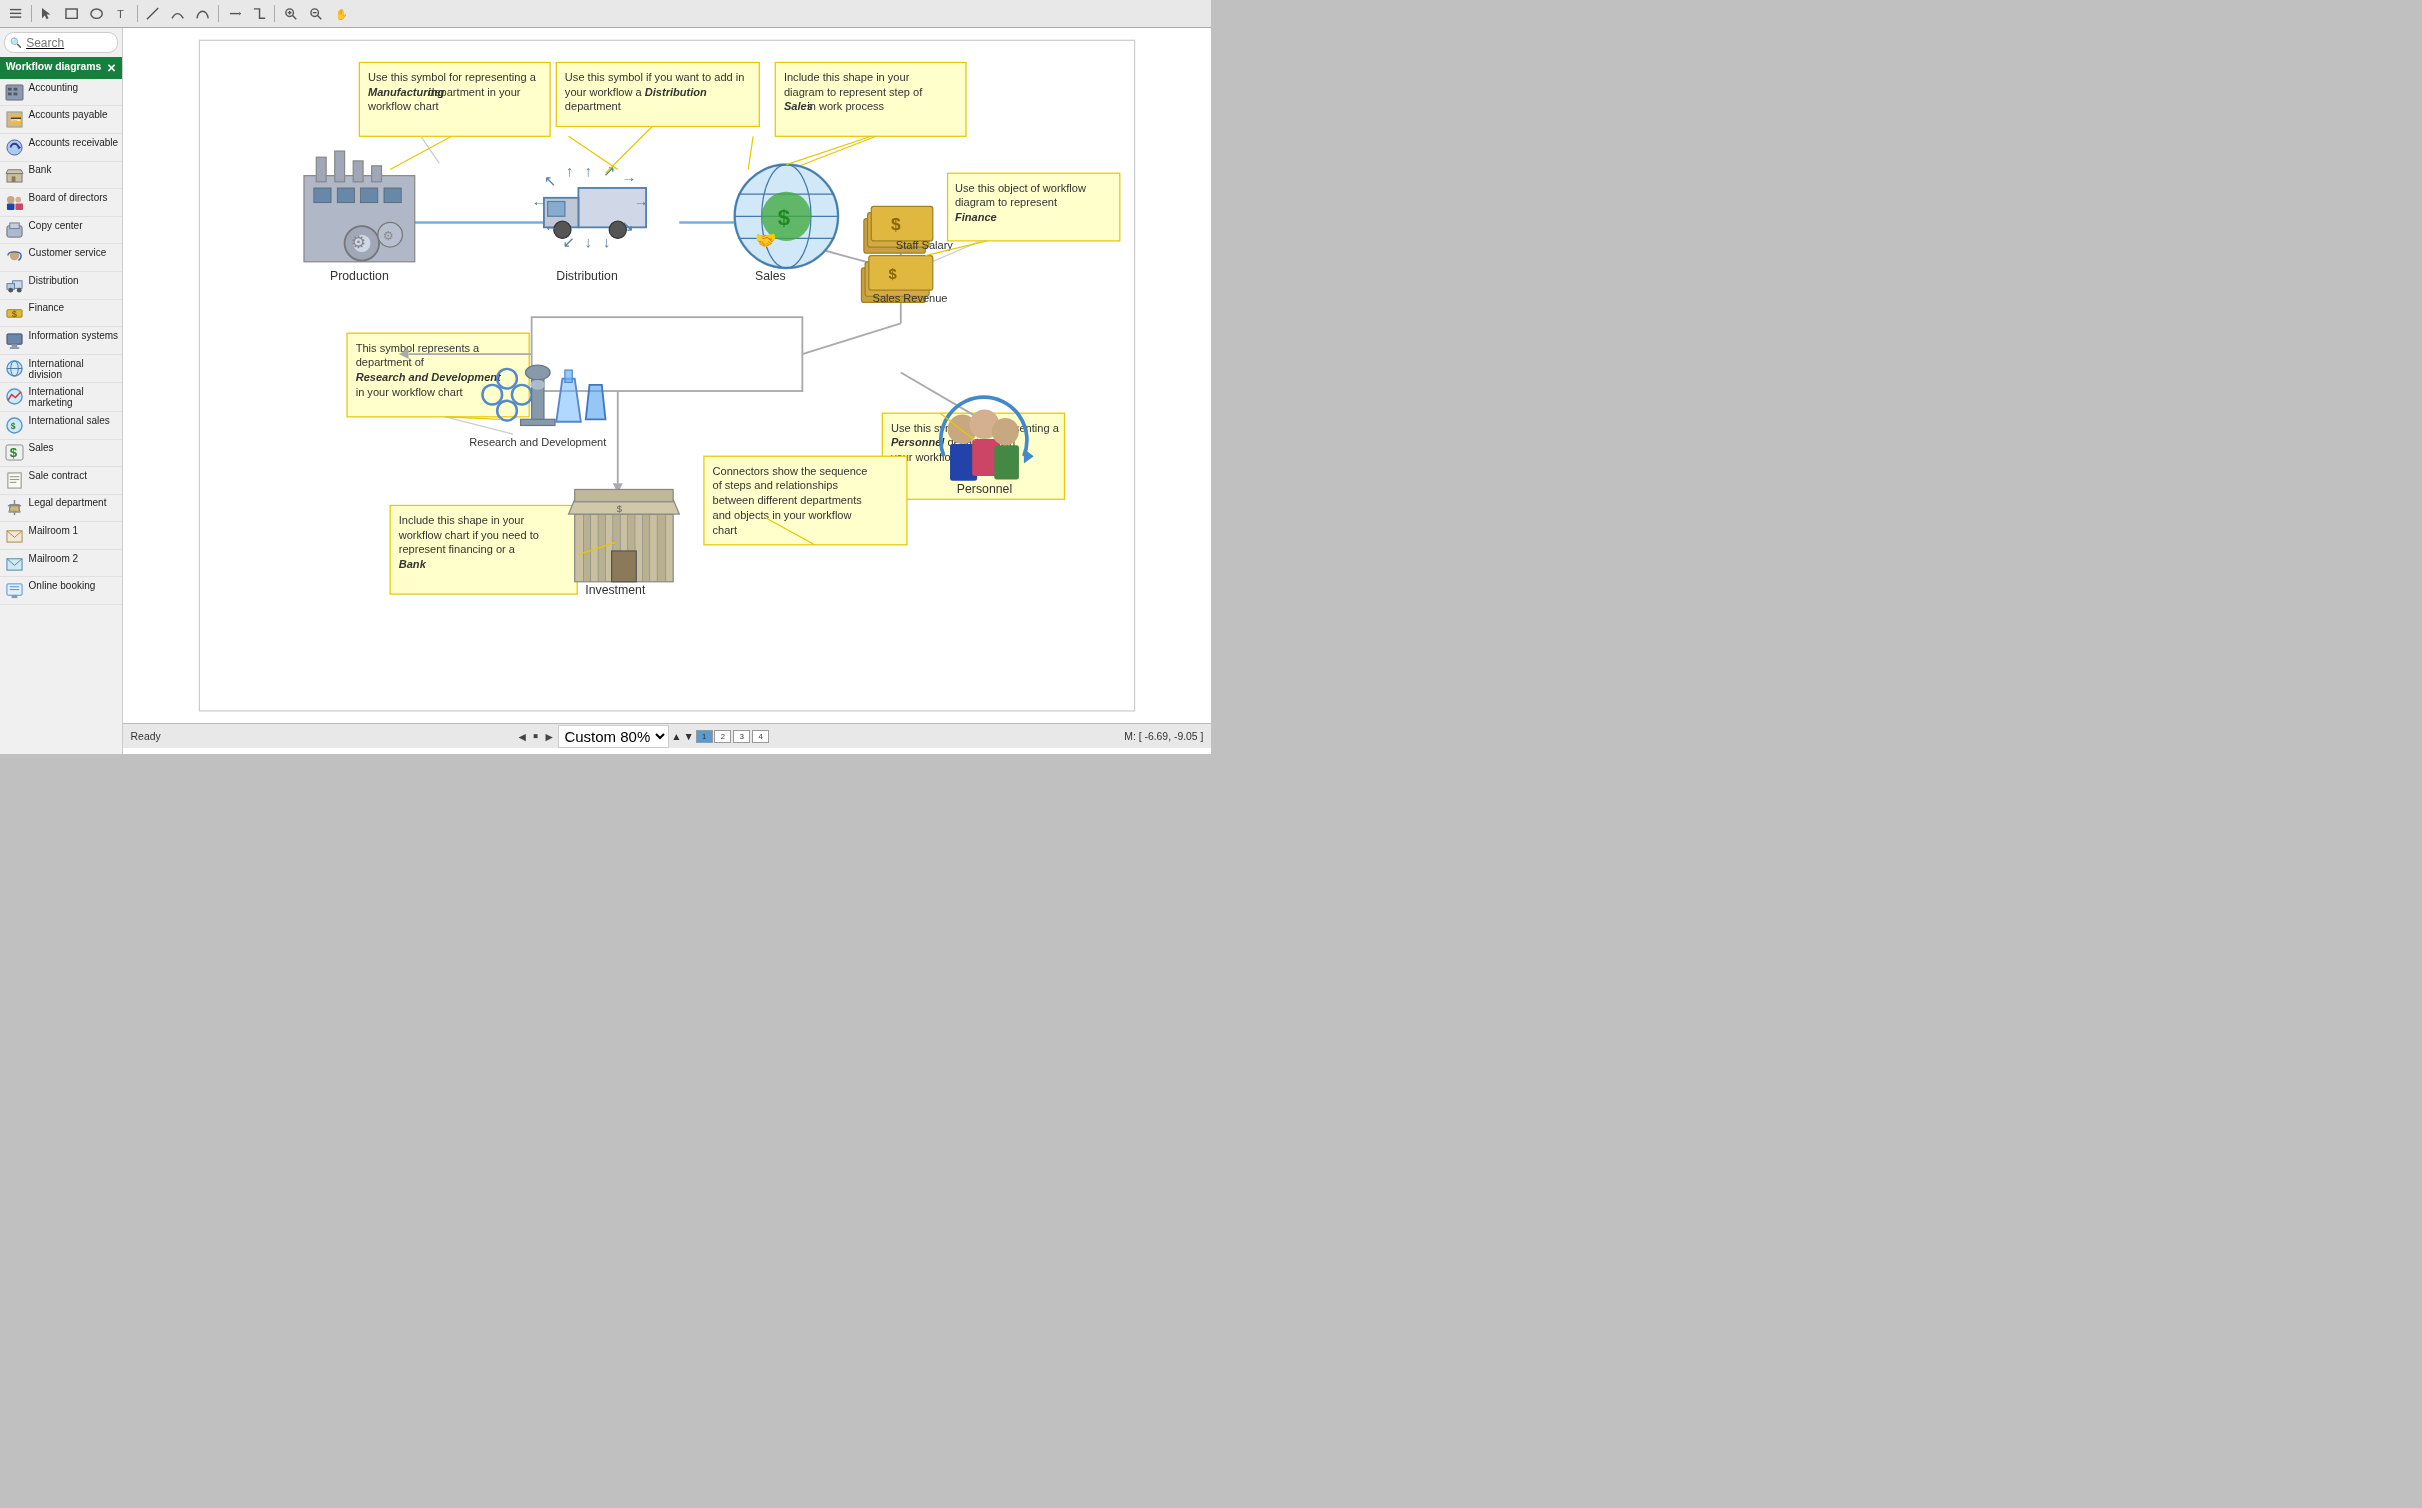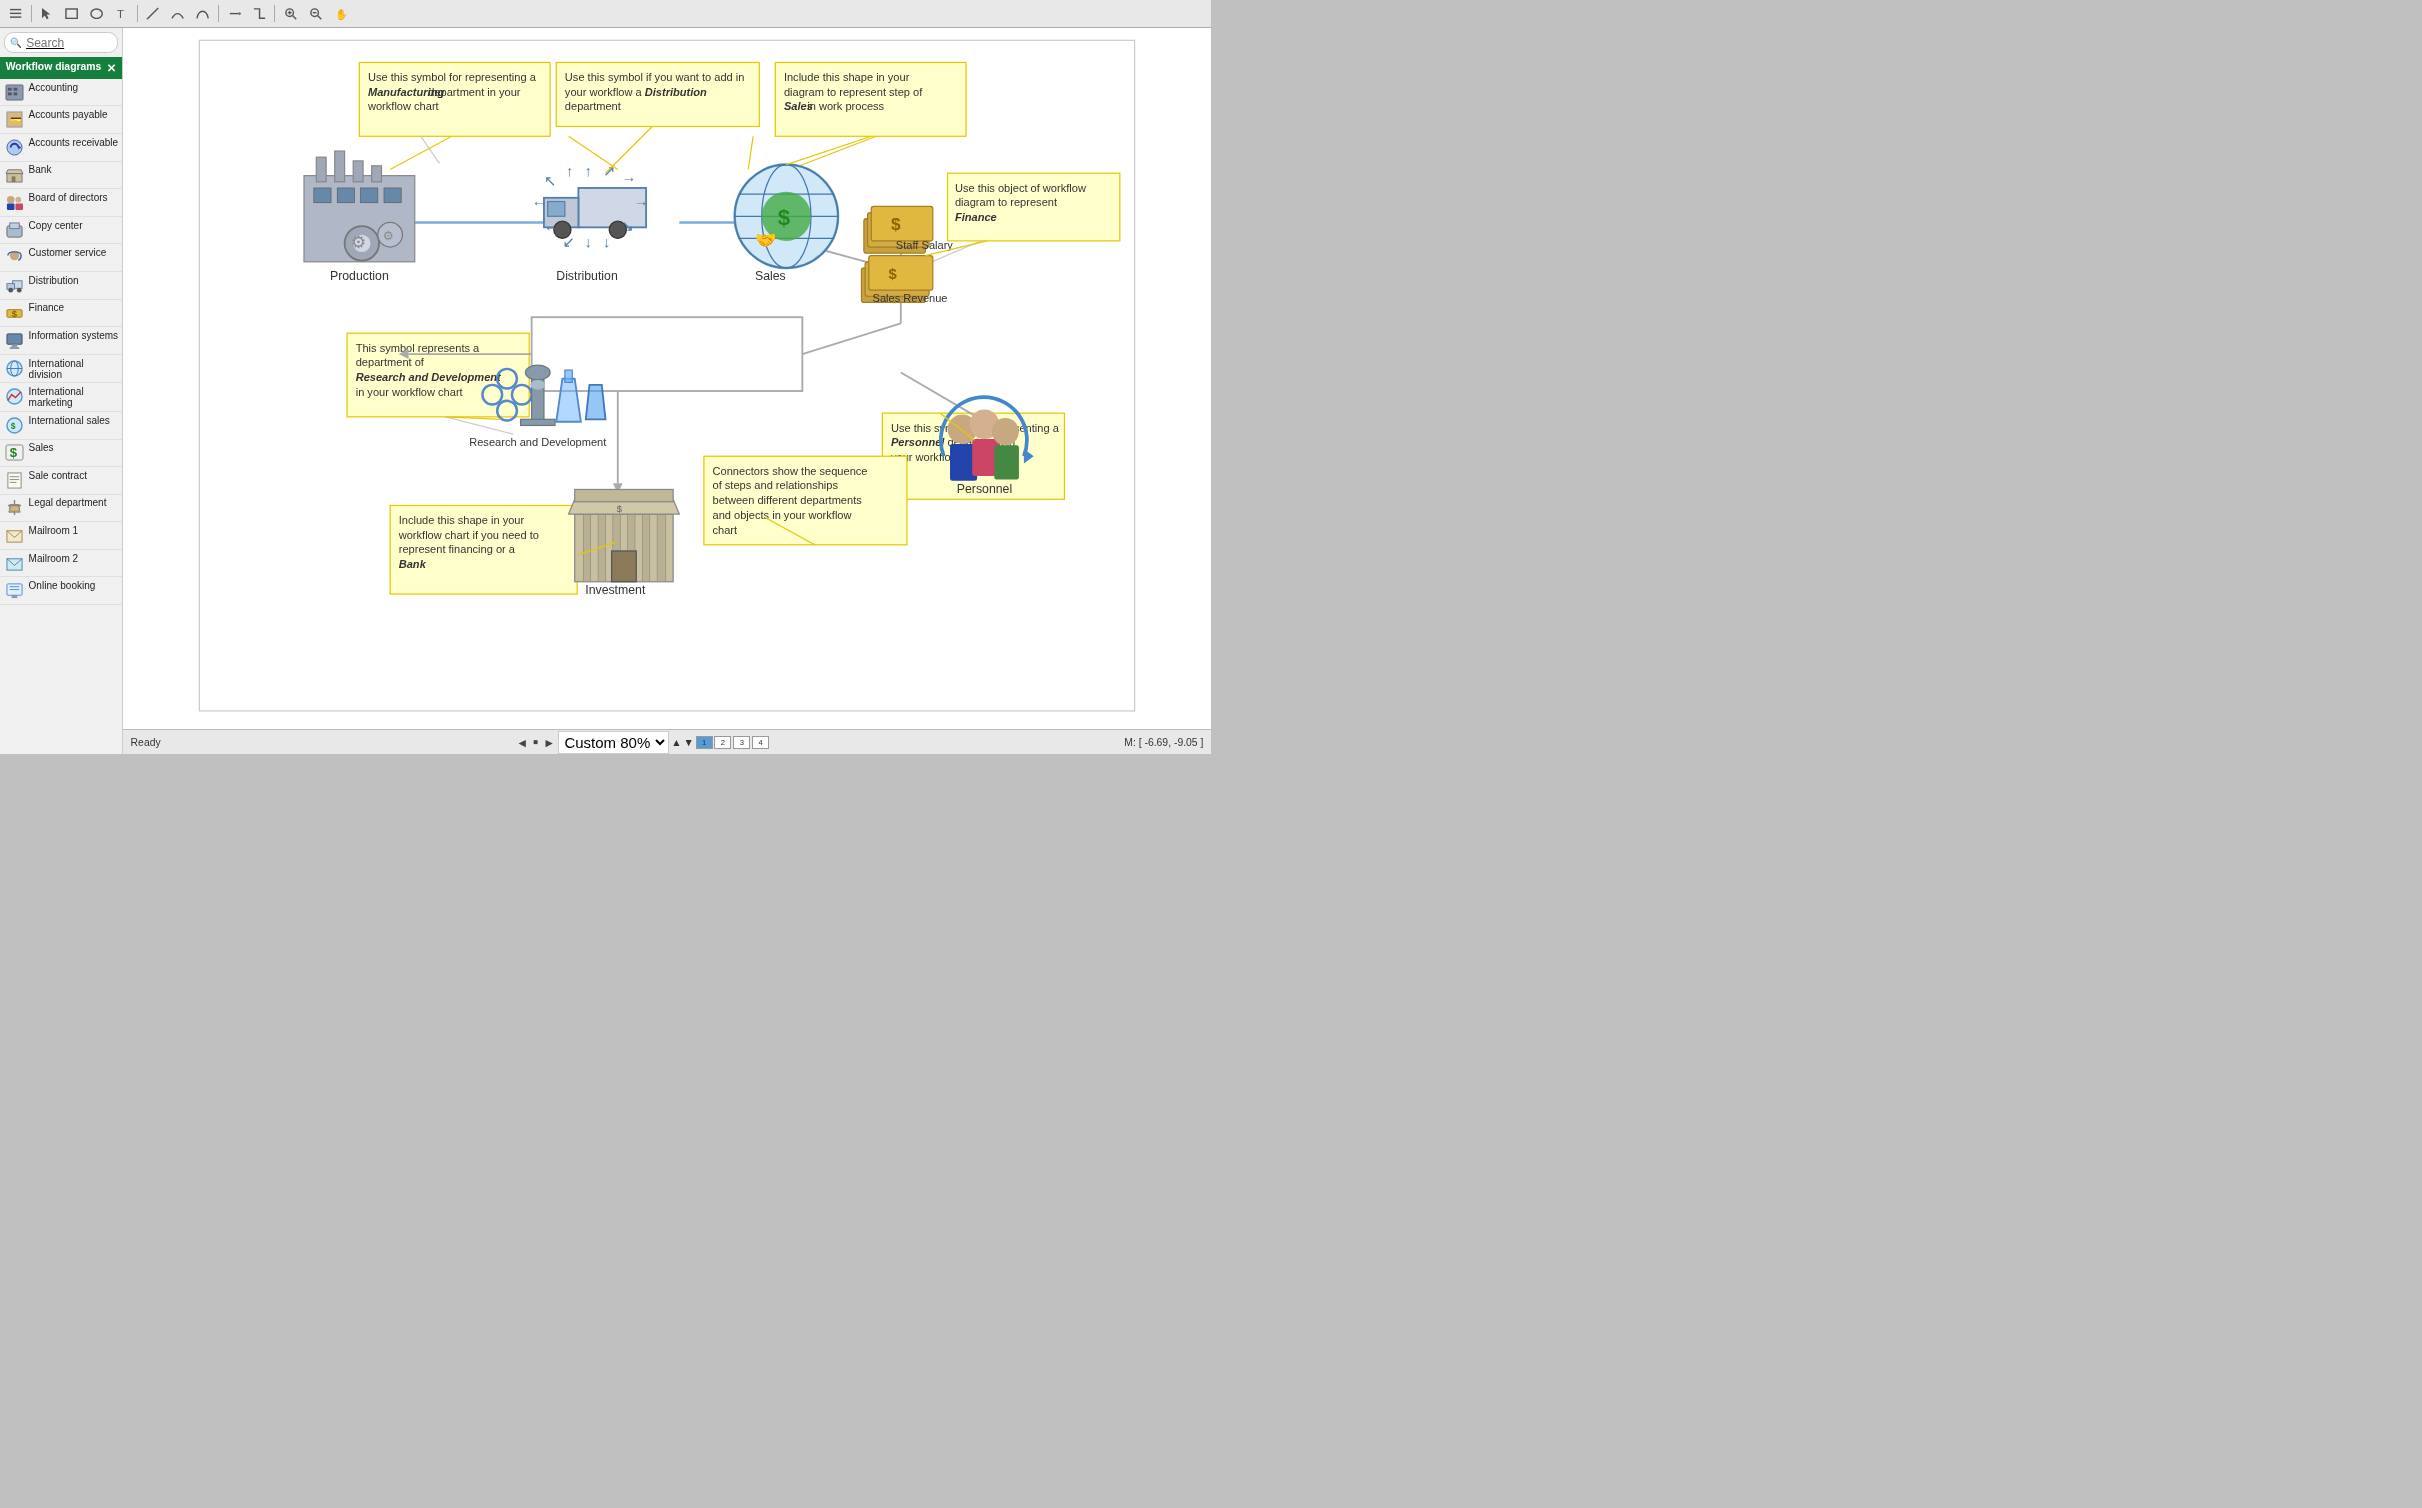--- a/index.html
+++ b/index.html
@@ -114,21 +114,21 @@
       height: 24.6px;
       background: #e8e8e8;
       border-top: 0.9px solid #bbb;
       display: flex;
       align-items: center;
       padding: 0 7.6px;
       font-size: 10.4px;
       color: #333;
       justify-content: space-between;
       position: absolute;
-      bottom: 0; left: 0; right: 0;
+      bottom: 6px; left: 0; right: 0;
     }
 
     .nav-buttons { display: flex; gap: 1.9px; align-items: center; }
     .nav-btn { font-size: 9.5px; cursor: pointer; color: #444; padding: 0 2.8px; }
 
     .zoom-select {
       font-size: 15px;
       border: 0.9px solid #ccc;
       background: white;
       padding: 0.9px 1.9px;

